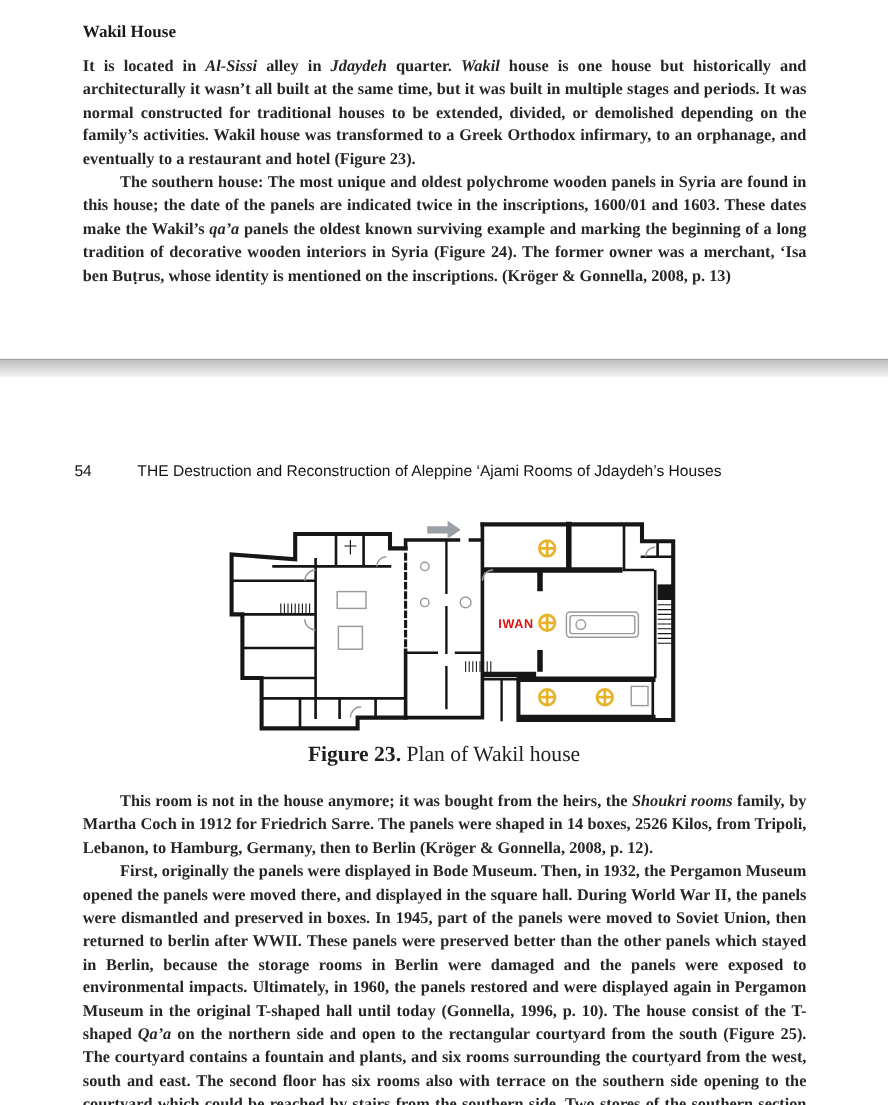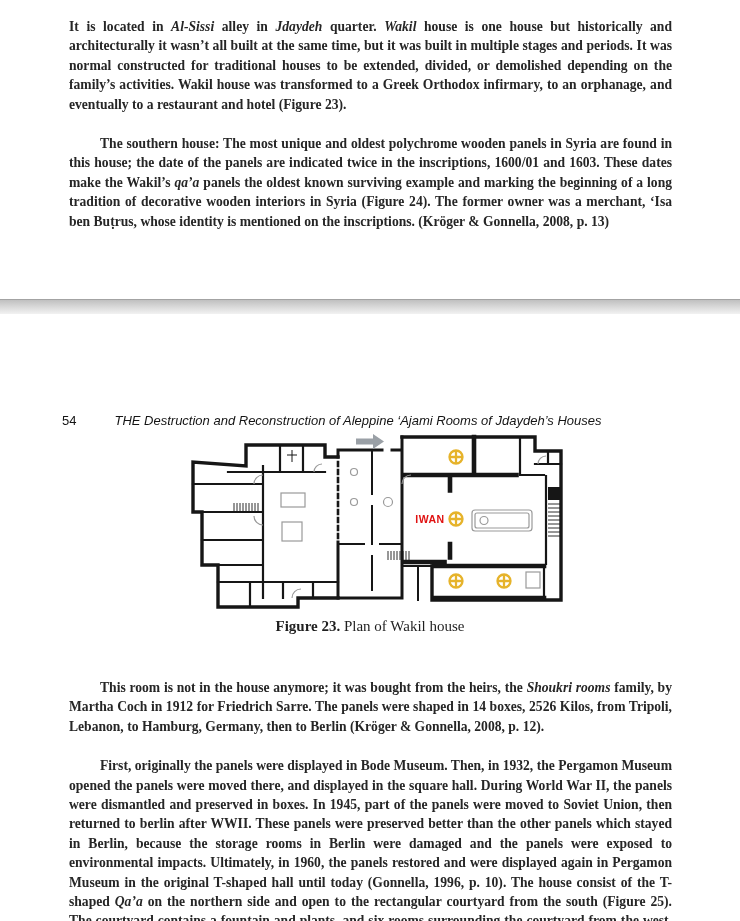--- a/index.html
+++ b/index.html
@@ -12,43 +12,44 @@
   }
   .sheet-text{position:absolute;left:69px;width:603px;}
   .sheet1{top:17px;}
   .sheet2{top:658px;}
   h1.heading{
     font-size:14.2px;line-height:20px;margin:0 0 8px 0;font-weight:bold;color:#1a1a1a;
   }
   p.body-p{
     margin:0;font-size:13.6px;line-height:19.4px;text-align:justify;color:#262626;font-weight:bold;
   }
-  p.body-p.indent{text-indent:31px;margin-top:20px;}
+  p.body-p.indent{text-indent:31px;}
   .page-separator{
     position:absolute;left:0;top:299px;width:740px;height:14px;
     background:linear-gradient(to bottom,#c0c0c0,#f2f2f2);
     border-top:1px solid #a3a3a3;
   }
   .running-header{
     position:absolute;left:62px;top:385px;font-family:"Liberation Sans","DejaVu Sans",sans-serif;
     font-size:13px;color:#141414;white-space:nowrap;
   }
-  .running-header .pageno{display:inline-block;margin-right:38px;font-style:normal;margin-top:28px;}
-  .running-header .rh-title{font-style:italic;}
+  .running-header .pageno{display:inline-block;margin-right:38px;font-style:normal;}
+  .running-header .rh-title{}
   .plan{position:absolute;left:188px;top:424px;}
   .figure-caption{
     position:absolute;left:0;top:618px;width:740px;text-align:center;
-    font-size:15px;color:#1f1f1f;
+    font-size:18px;color:#1f1f1f;
   }
   .figure-caption .cap-label{font-weight:bold;}
 </style>
 </head>
 <body>
 
 <div class="sheet-text sheet1">
+  <h1 class="heading">Wakil House</h1>
   <p class="body-p"><span>It is located in </span><i>Al-Sissi</i><span> alley in </span><i>Jdaydeh</i><span> quarter. </span><i>Wakil</i><span> house is one house but historically and architecturally it wasn’t all built at the same time, but it was built in multiple stages and periods. It was normal constructed for traditional houses to be extended, divided, or demolished depending on the family’s activities. Wakil house was transformed to a Greek Orthodox infirmary, to an orphanage, and eventually to a restaurant and hotel (Figure 23).</span></p>
   <p class="body-p indent"><span>The southern house:  The most unique and oldest polychrome wooden panels in Syria are found in this house; the date of the panels are indicated twice in the inscriptions, 1600/01 and 1603. These dates make the Wakil’s </span><i>qa’a</i><span> panels the oldest known surviving example and marking the beginning of a long tradition of decorative wooden interiors in Syria (Figure 24). The former owner was a merchant, ‘Isa ben Buṭrus, whose identity is mentioned on the inscriptions. (Kröger &amp; Gonnella, 2008, p. 13)</span></p>
 </div>
 
 <div class="page-separator"></div>
 
 <div class="running-header">
   <span class="pageno">54</span><span class="rh-title">THE Destruction and Reconstruction of Aleppine ‘Ajami Rooms of Jdaydeh’s Houses</span>
 </div>
 

